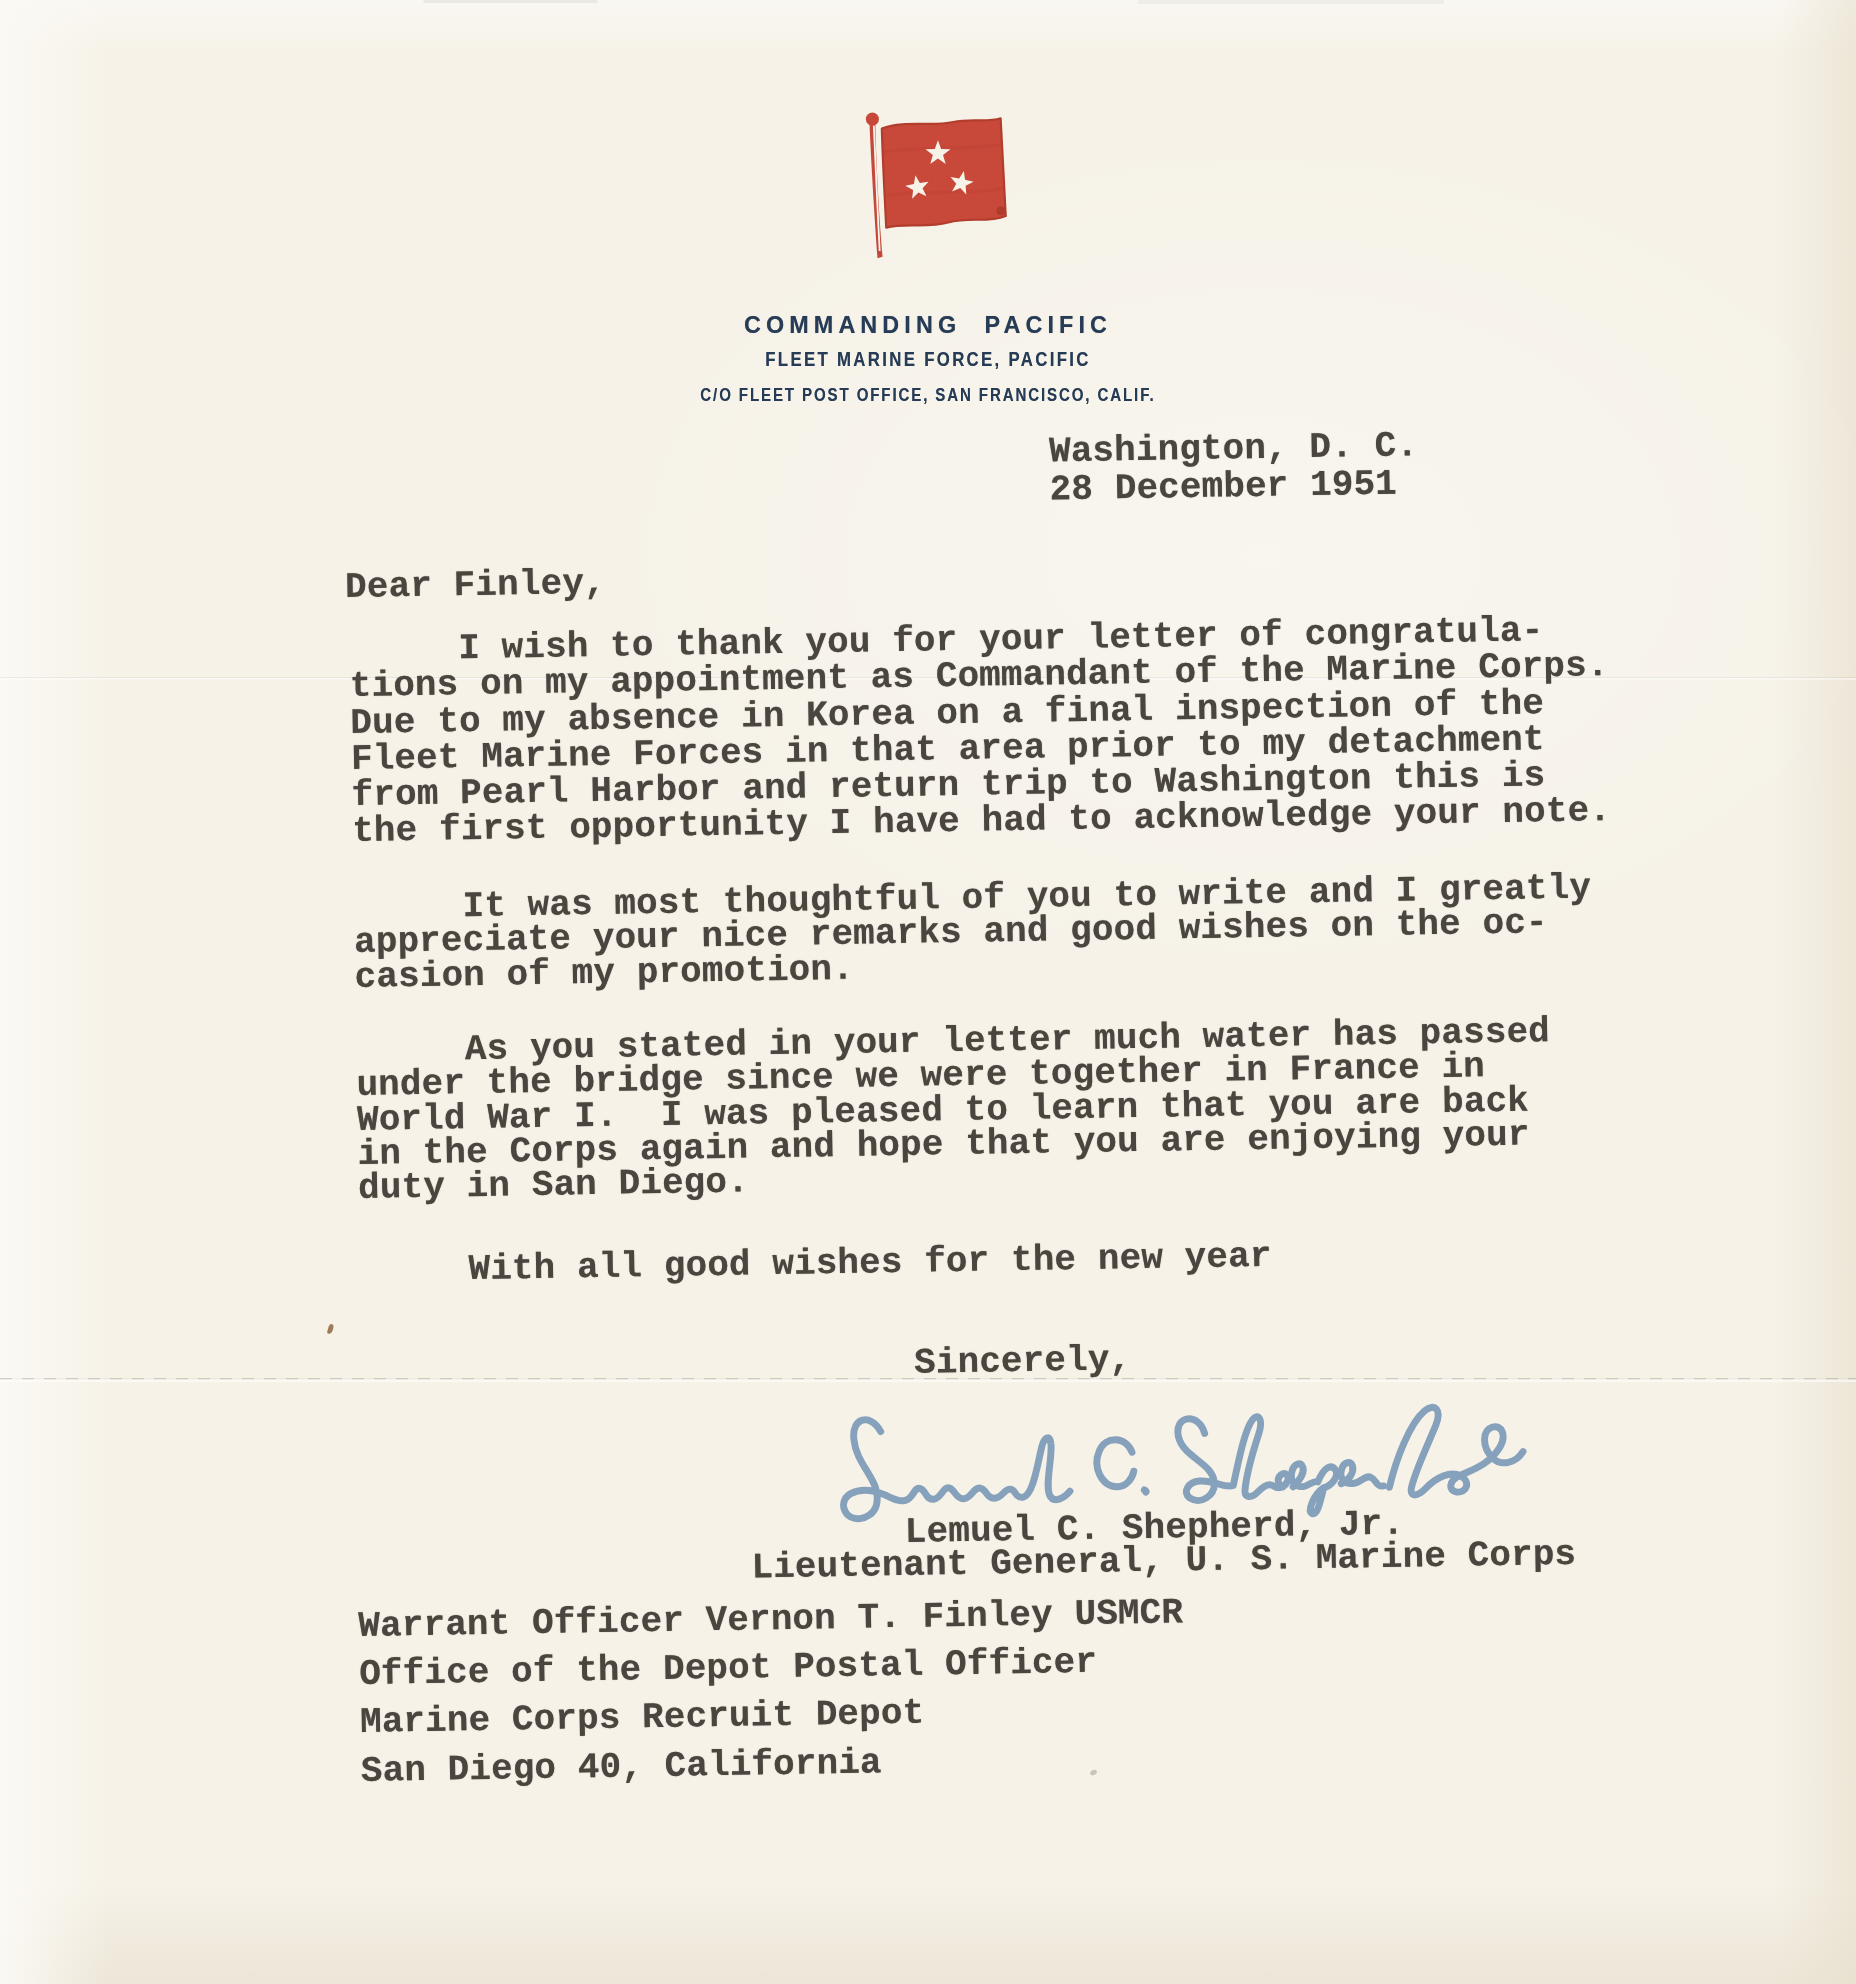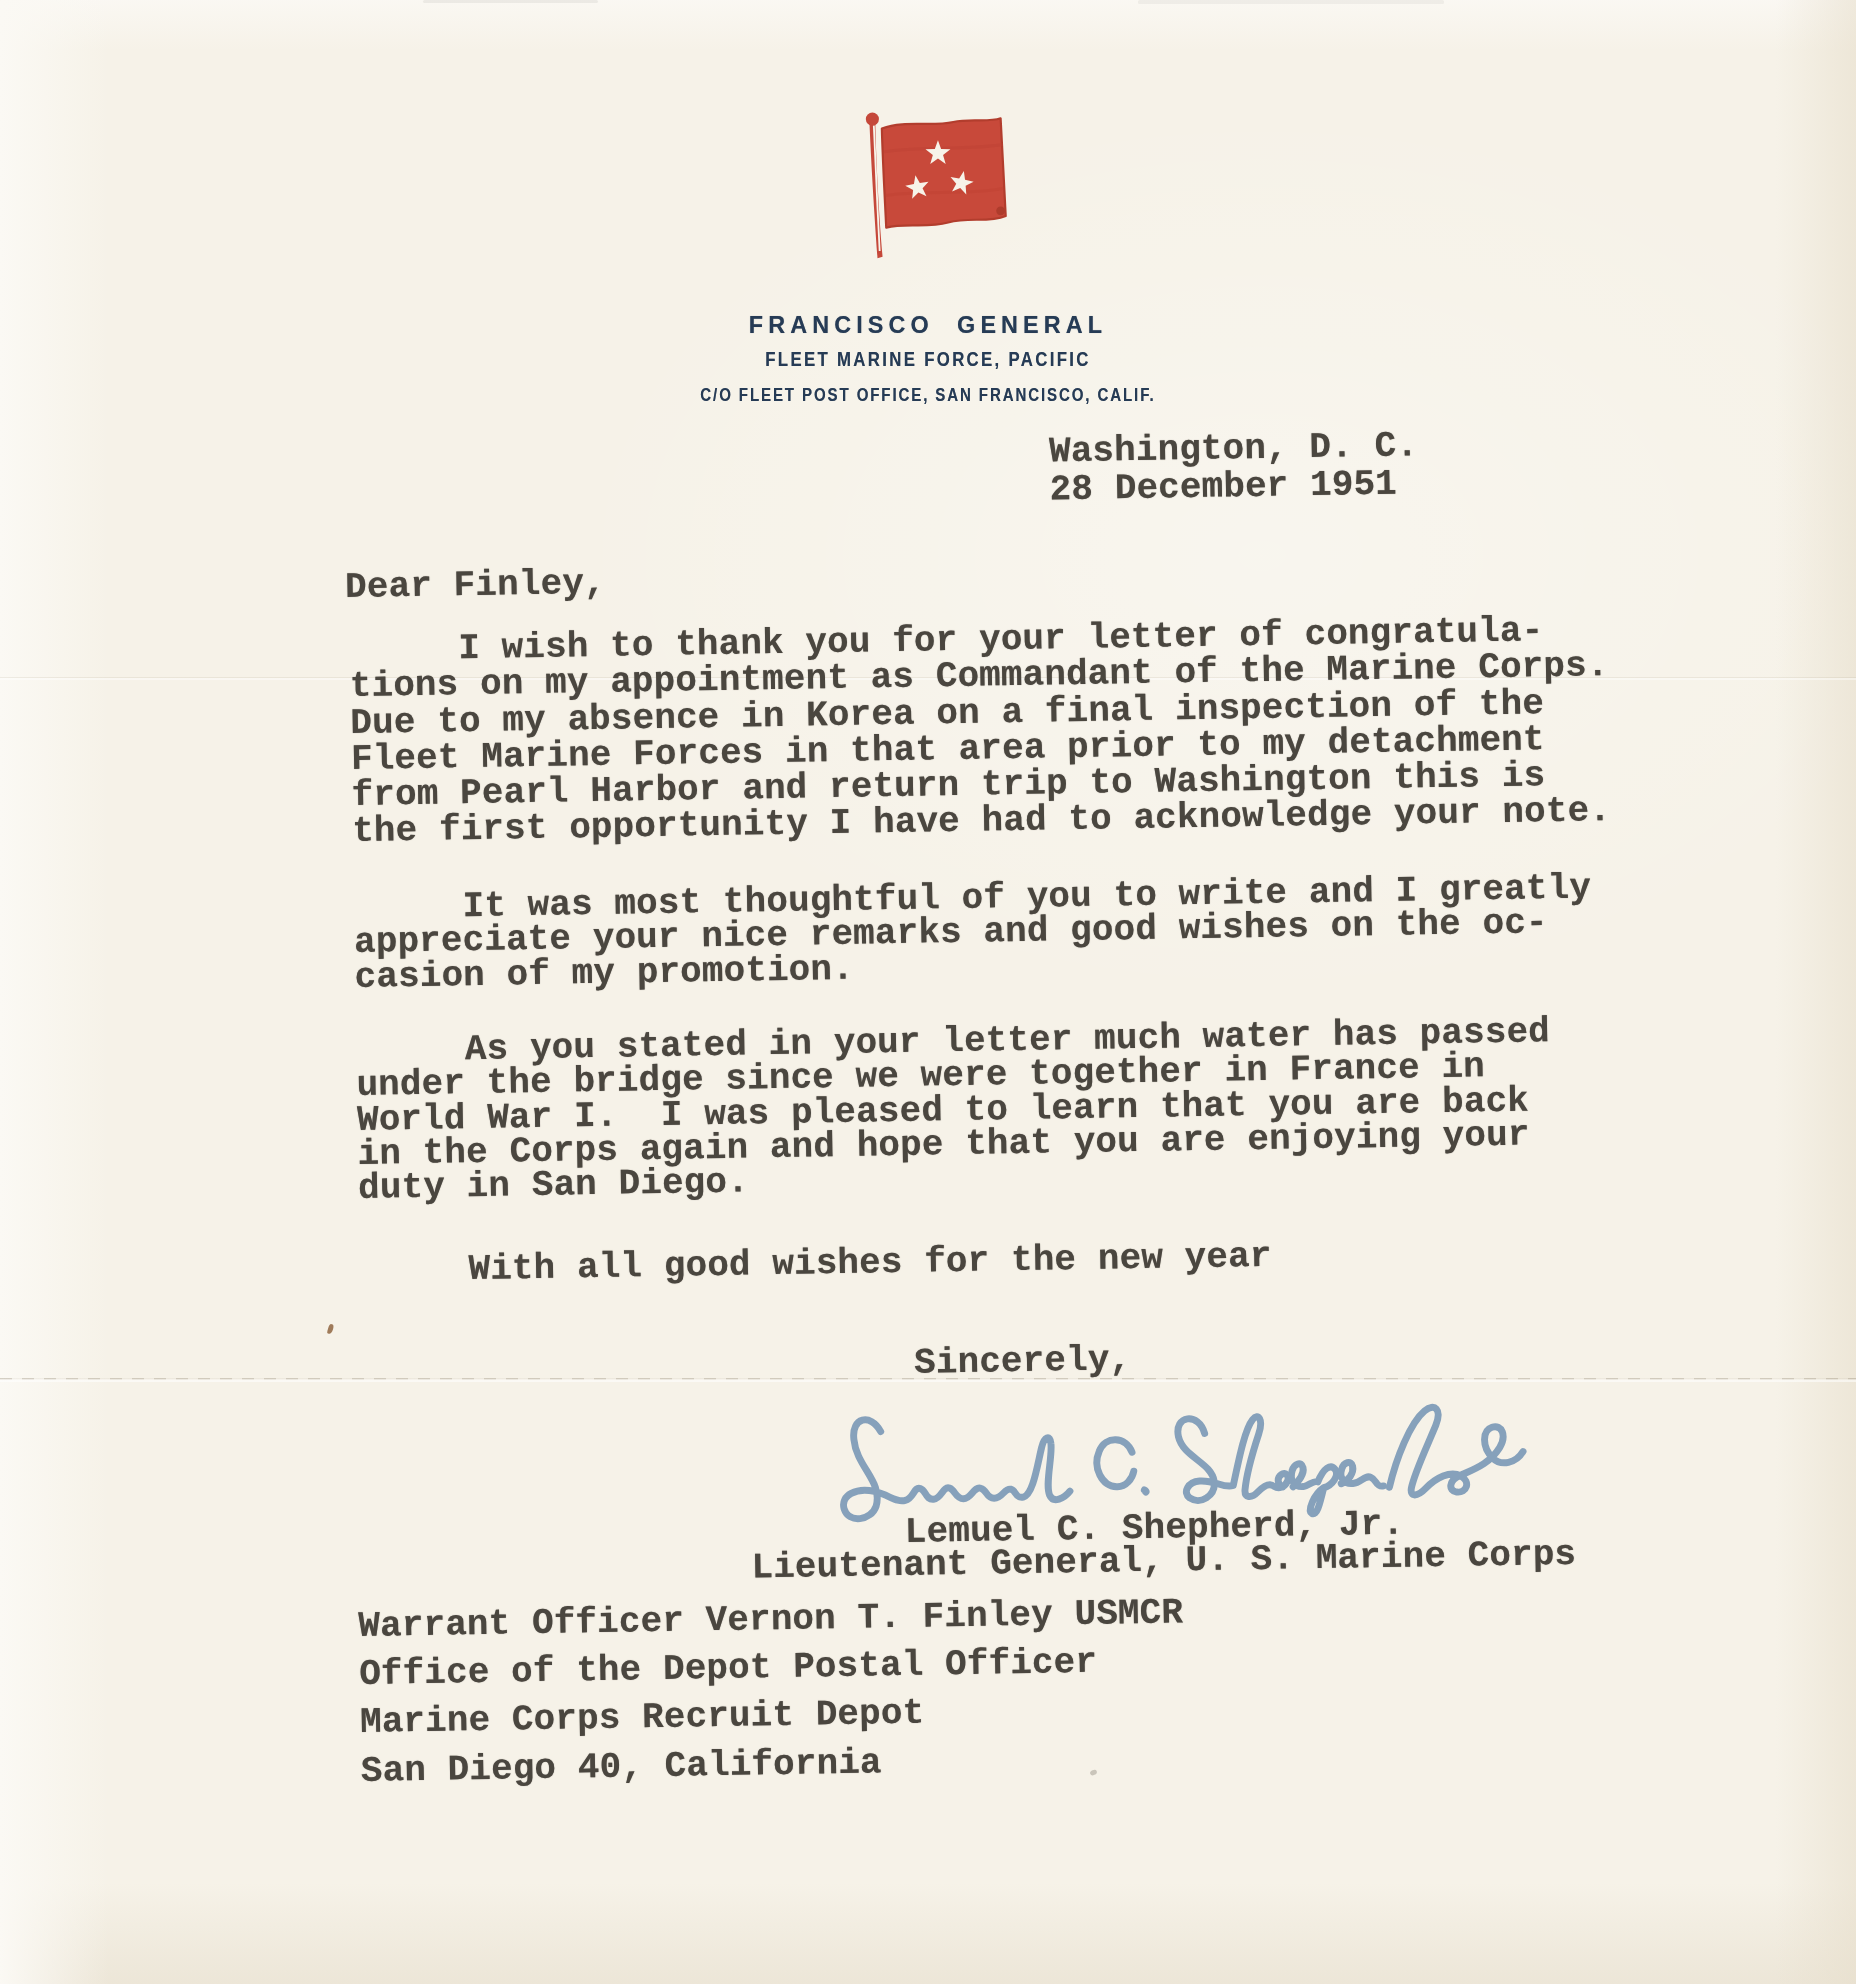--- a/index.html
+++ b/index.html
@@ -79,21 +79,21 @@
     <path d="M33,60 C80,52 150,58 196,50" stroke="#bd4233" stroke-width="4" fill="none" opacity=".5"></path>
     <path d="M35,120 C85,112 150,120 197,110" stroke="#bd4233" stroke-width="4" fill="none" opacity=".4"></path>
     <circle cx="193" cy="141" r="6" fill="#ae3c2c"></circle>
 
     <polygon fill="#f7f3e9" transform="translate(107,62)" points="0,-18 4.3,-6 17.1,-5.6 7,2.3 10.6,14.6 0,7.3 -10.6,14.6 -7,2.3 -17.1,-5.6 -4.3,-6"></polygon>
     <polygon fill="#f7f3e9" transform="translate(79,109) rotate(-10)" points="0,-17 4.1,-5.6 16.2,-5.3 6.6,2.2 10,13.8 0,6.9 -10,13.8 -6.6,2.2 -16.2,-5.3 -4.1,-5.6"></polygon>
     <polygon fill="#f7f3e9" transform="translate(139,103) rotate(12)" points="0,-17 4.1,-5.6 16.2,-5.3 6.6,2.2 10,13.8 0,6.9 -10,13.8 -6.6,2.2 -16.2,-5.3 -4.1,-5.6"></polygon>
   </svg>
 </div>
 
-<div class="lh-line" id="lh1">FRANCISCO GENERAL</div>
+<div class="lh-line" id="lh1">COMMANDING PACIFIC</div>
 <div class="lh-line" id="lh2">FLEET MARINE FORCE, PACIFIC</div>
 <div class="lh-line" id="lh3">C/O FLEET POST OFFICE, SAN FRANCISCO, CALIF.</div>
 
 <div id="typed">
 
   <div class="tl" style="left:1052px;top:446px;">Washington, D. C.</div>
   <div class="tl" style="left:1052px;top:484px;">28 December 1951</div>
 
   <div class="tl" style="left:346px;top:570px;">Dear Finley,</div>
 

